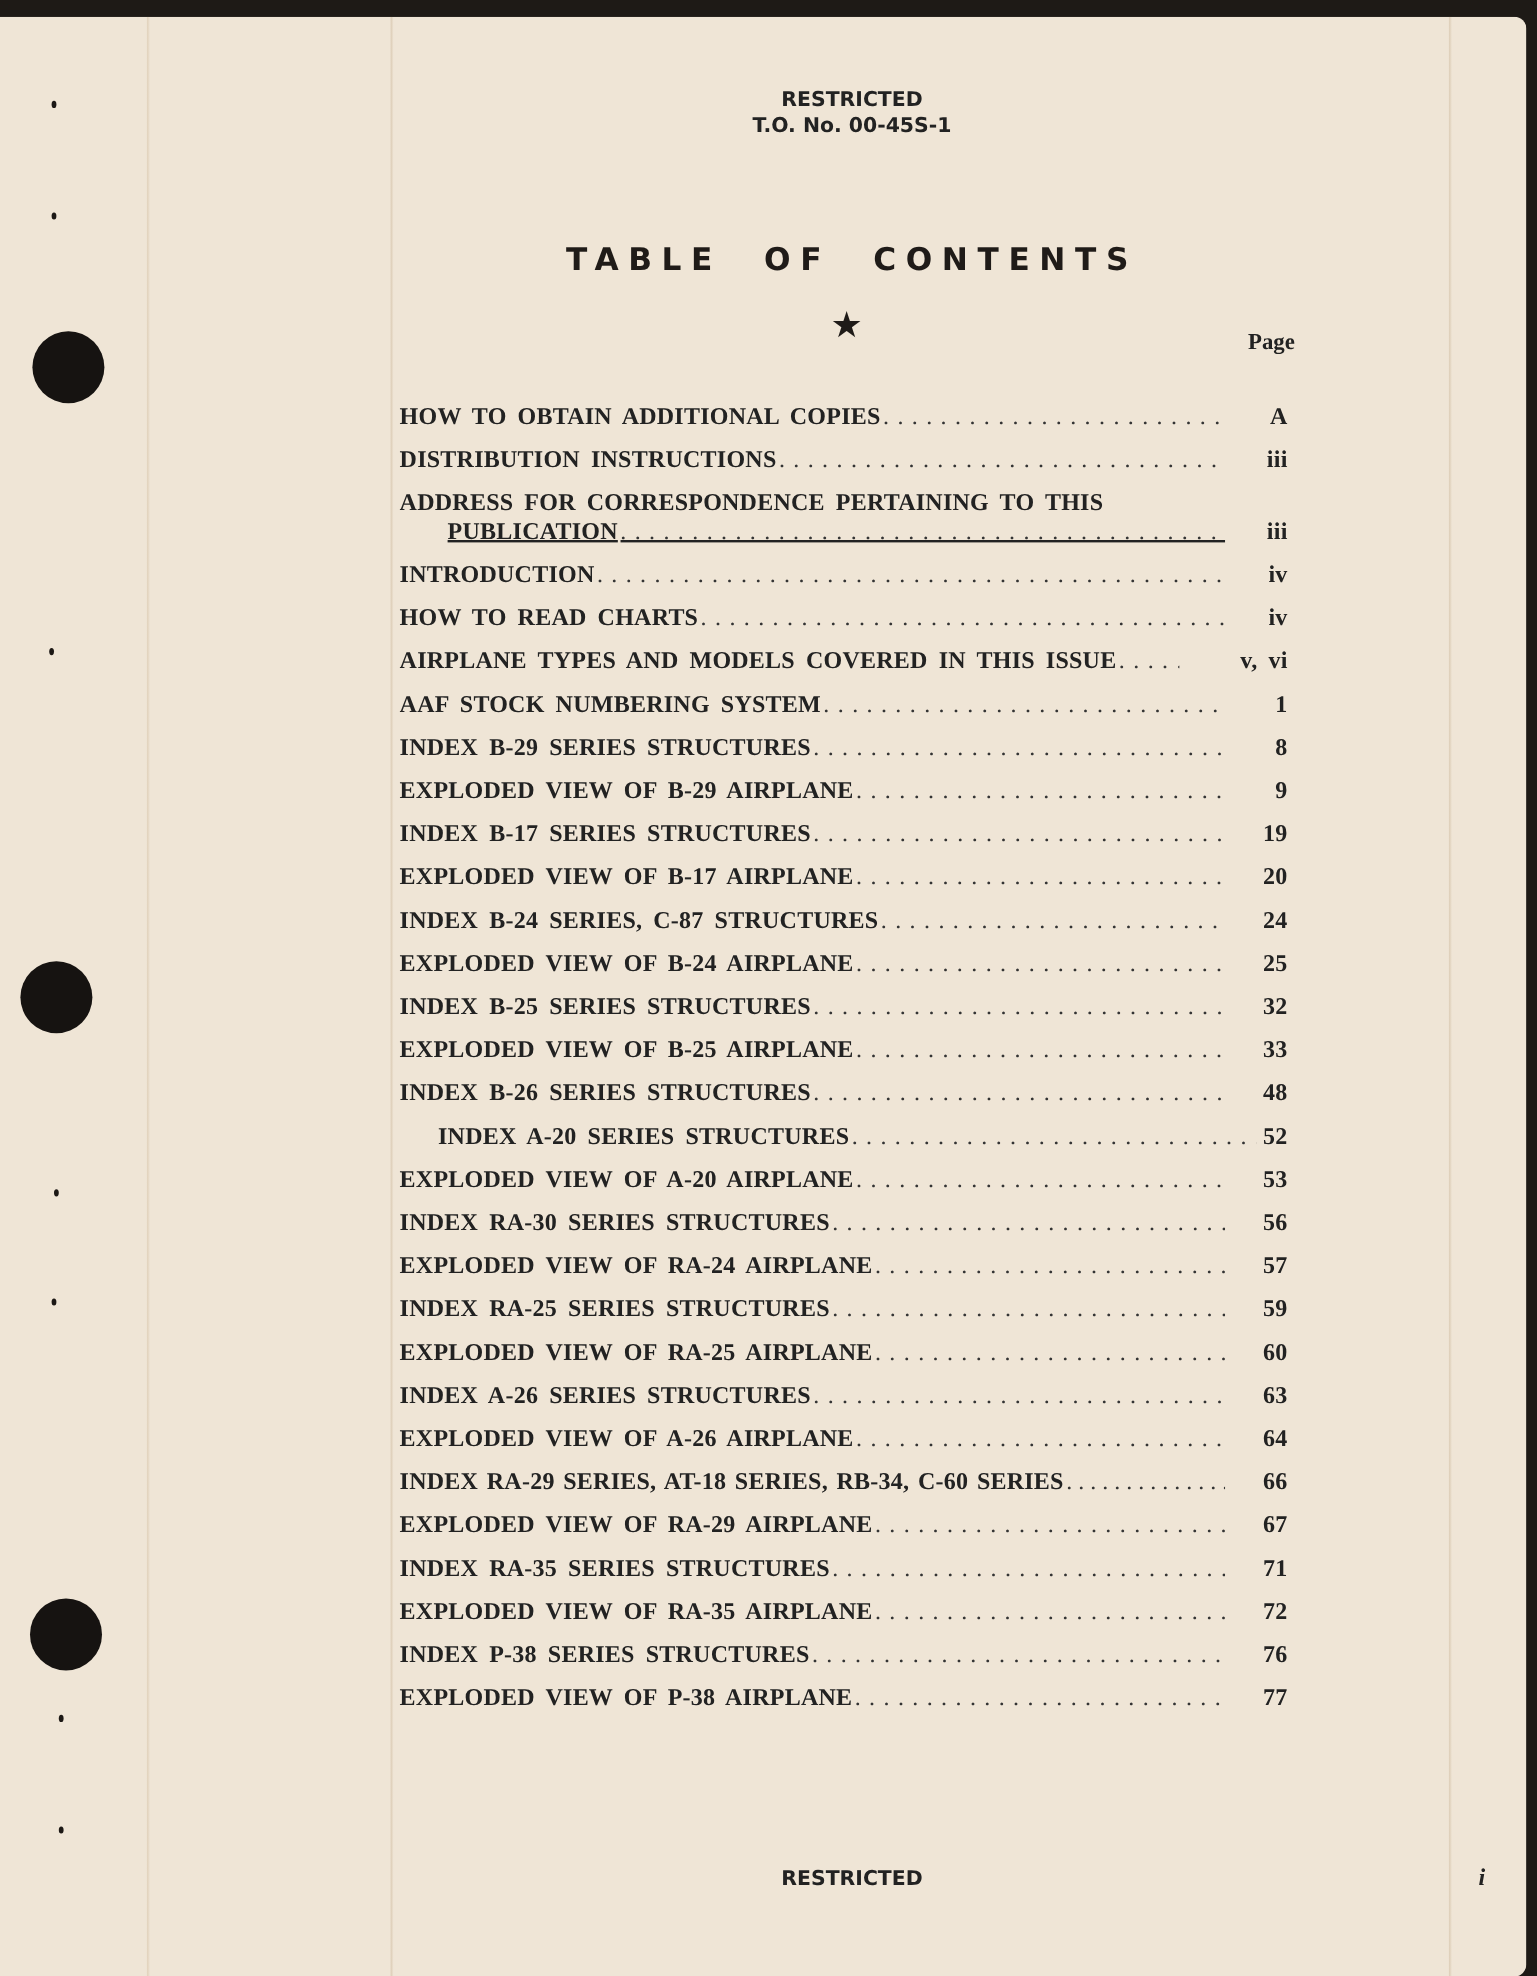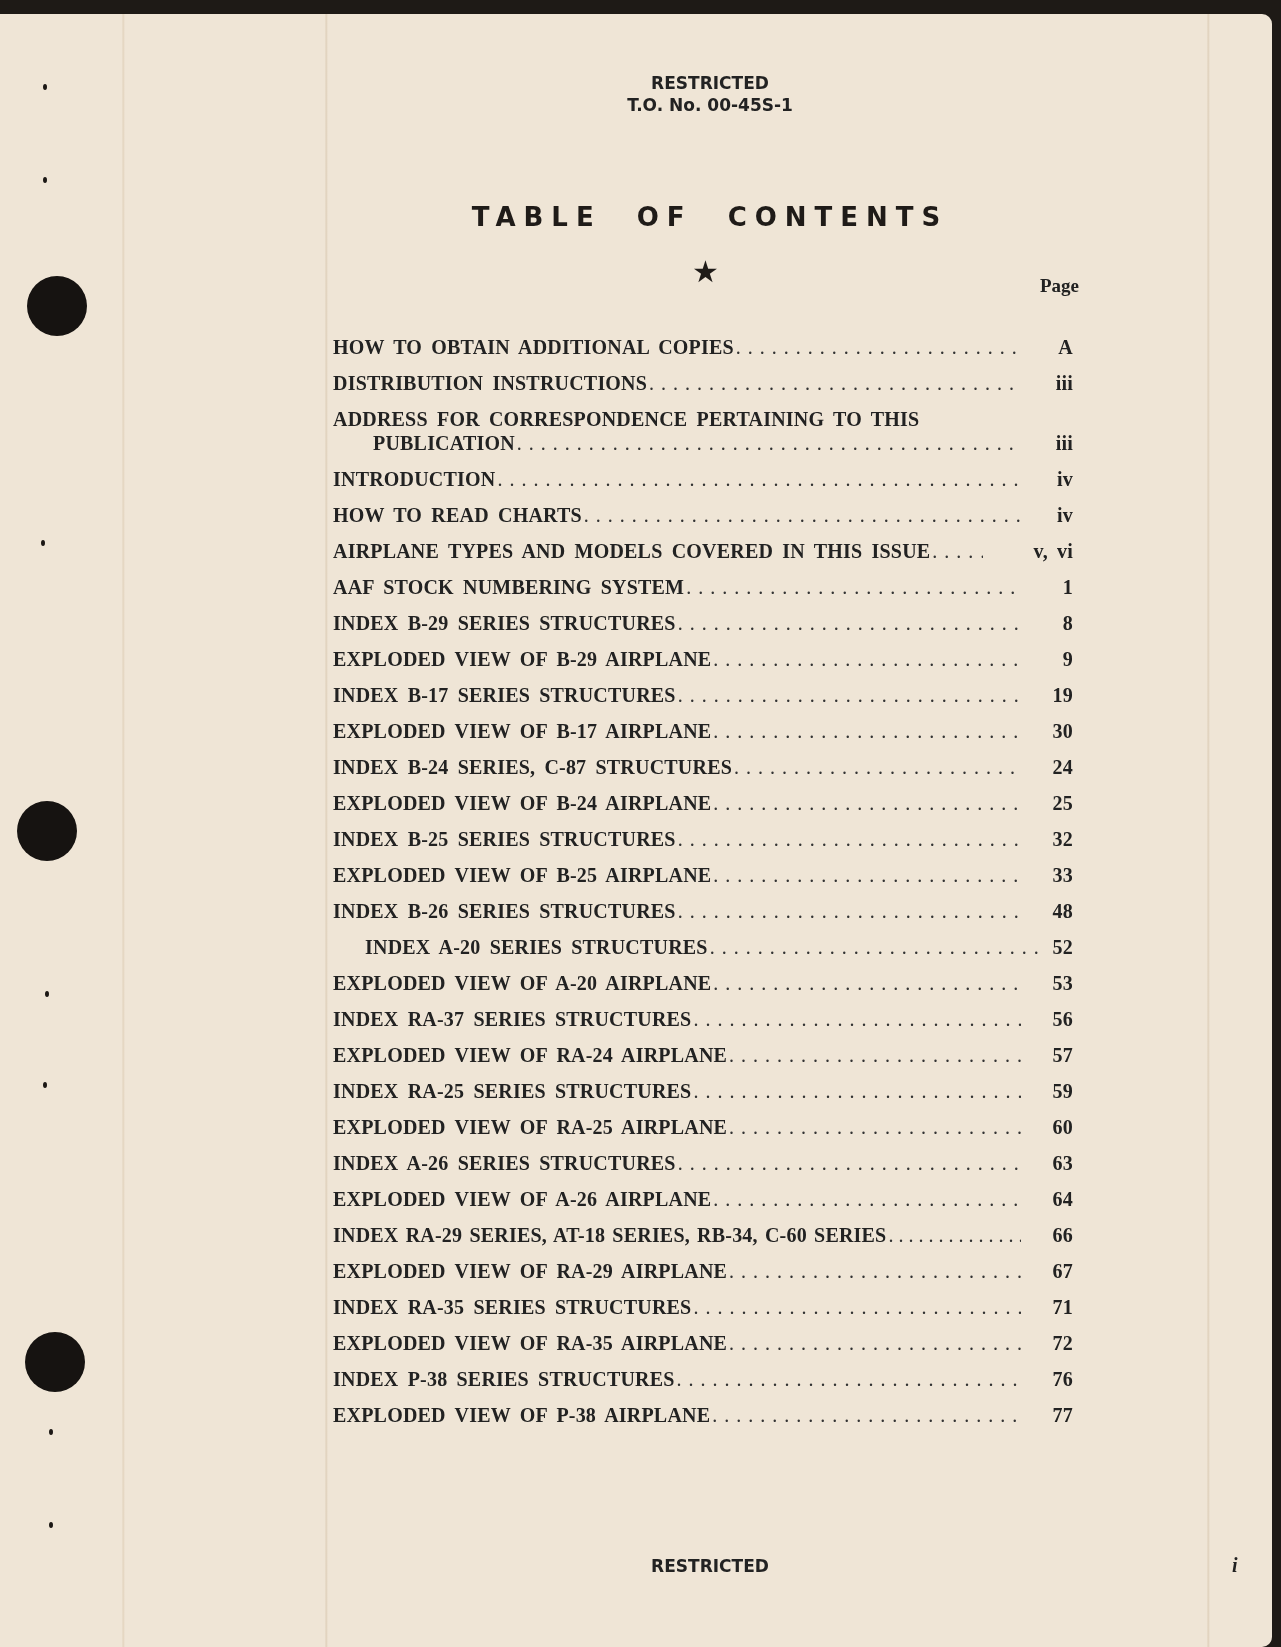--- a/index.html
+++ b/index.html
@@ -88,21 +88,21 @@
     }
     .entry .line {
       position: absolute;
       left: 0; top: 0;
       width: 688px;
       display: flex;
       align-items: baseline;
       white-space: nowrap;
       overflow: hidden;
     }
-    .entry .line.indent { padding-left: 40px; width: 648px; }
+    .entry .line.indent { padding-left: 40px; width: 648px; text-decoration: underline; }
     .entry .leader {
       flex: 1;
       overflow: hidden;
       margin-left: 2px;
       color: #333;
       font-weight: normal;
       letter-spacing: 3px;
     }
     .entry .leader::before {
       content: ". . . . . . . . . . . . . . . . . . . . . . . . . . . . . . . . . . . . . . . . . . . . . . . . . . . . . . . . . . . . . . . . . . . . . . . . . . . . . . . . . . . . . . . . . . . . . . . . . . . . . . . .";
@@ -246,21 +246,21 @@
           <span class="leader"></span>
         </div>
       <span class="pg">19</span>
     </div>
 
     <div class="entry">
       <div class="line">
           <span>EXPLODED VIEW OF B-17 AIRPLANE</span>
           <span class="leader"></span>
         </div>
-      <span class="pg">30</span>
+      <span class="pg">20</span>
     </div>
 
     <div class="entry">
       <div class="line">
           <span>INDEX B-24 SERIES, C-87 STRUCTURES</span>
           <span class="leader"></span>
         </div>
       <span class="pg">24</span>
     </div>
 
@@ -308,21 +308,21 @@
     <div class="entry">
       <div class="line">
           <span>EXPLODED VIEW OF A-20 AIRPLANE</span>
           <span class="leader"></span>
         </div>
       <span class="pg">53</span>
     </div>
 
     <div class="entry">
       <div class="line">
-          <span>INDEX RA-37 SERIES STRUCTURES</span>
+          <span>INDEX RA-30 SERIES STRUCTURES</span>
           <span class="leader"></span>
         </div>
       <span class="pg">56</span>
     </div>
 
     <div class="entry">
       <div class="line">
           <span>EXPLODED VIEW OF RA-24 AIRPLANE</span>
           <span class="leader"></span>
         </div>

